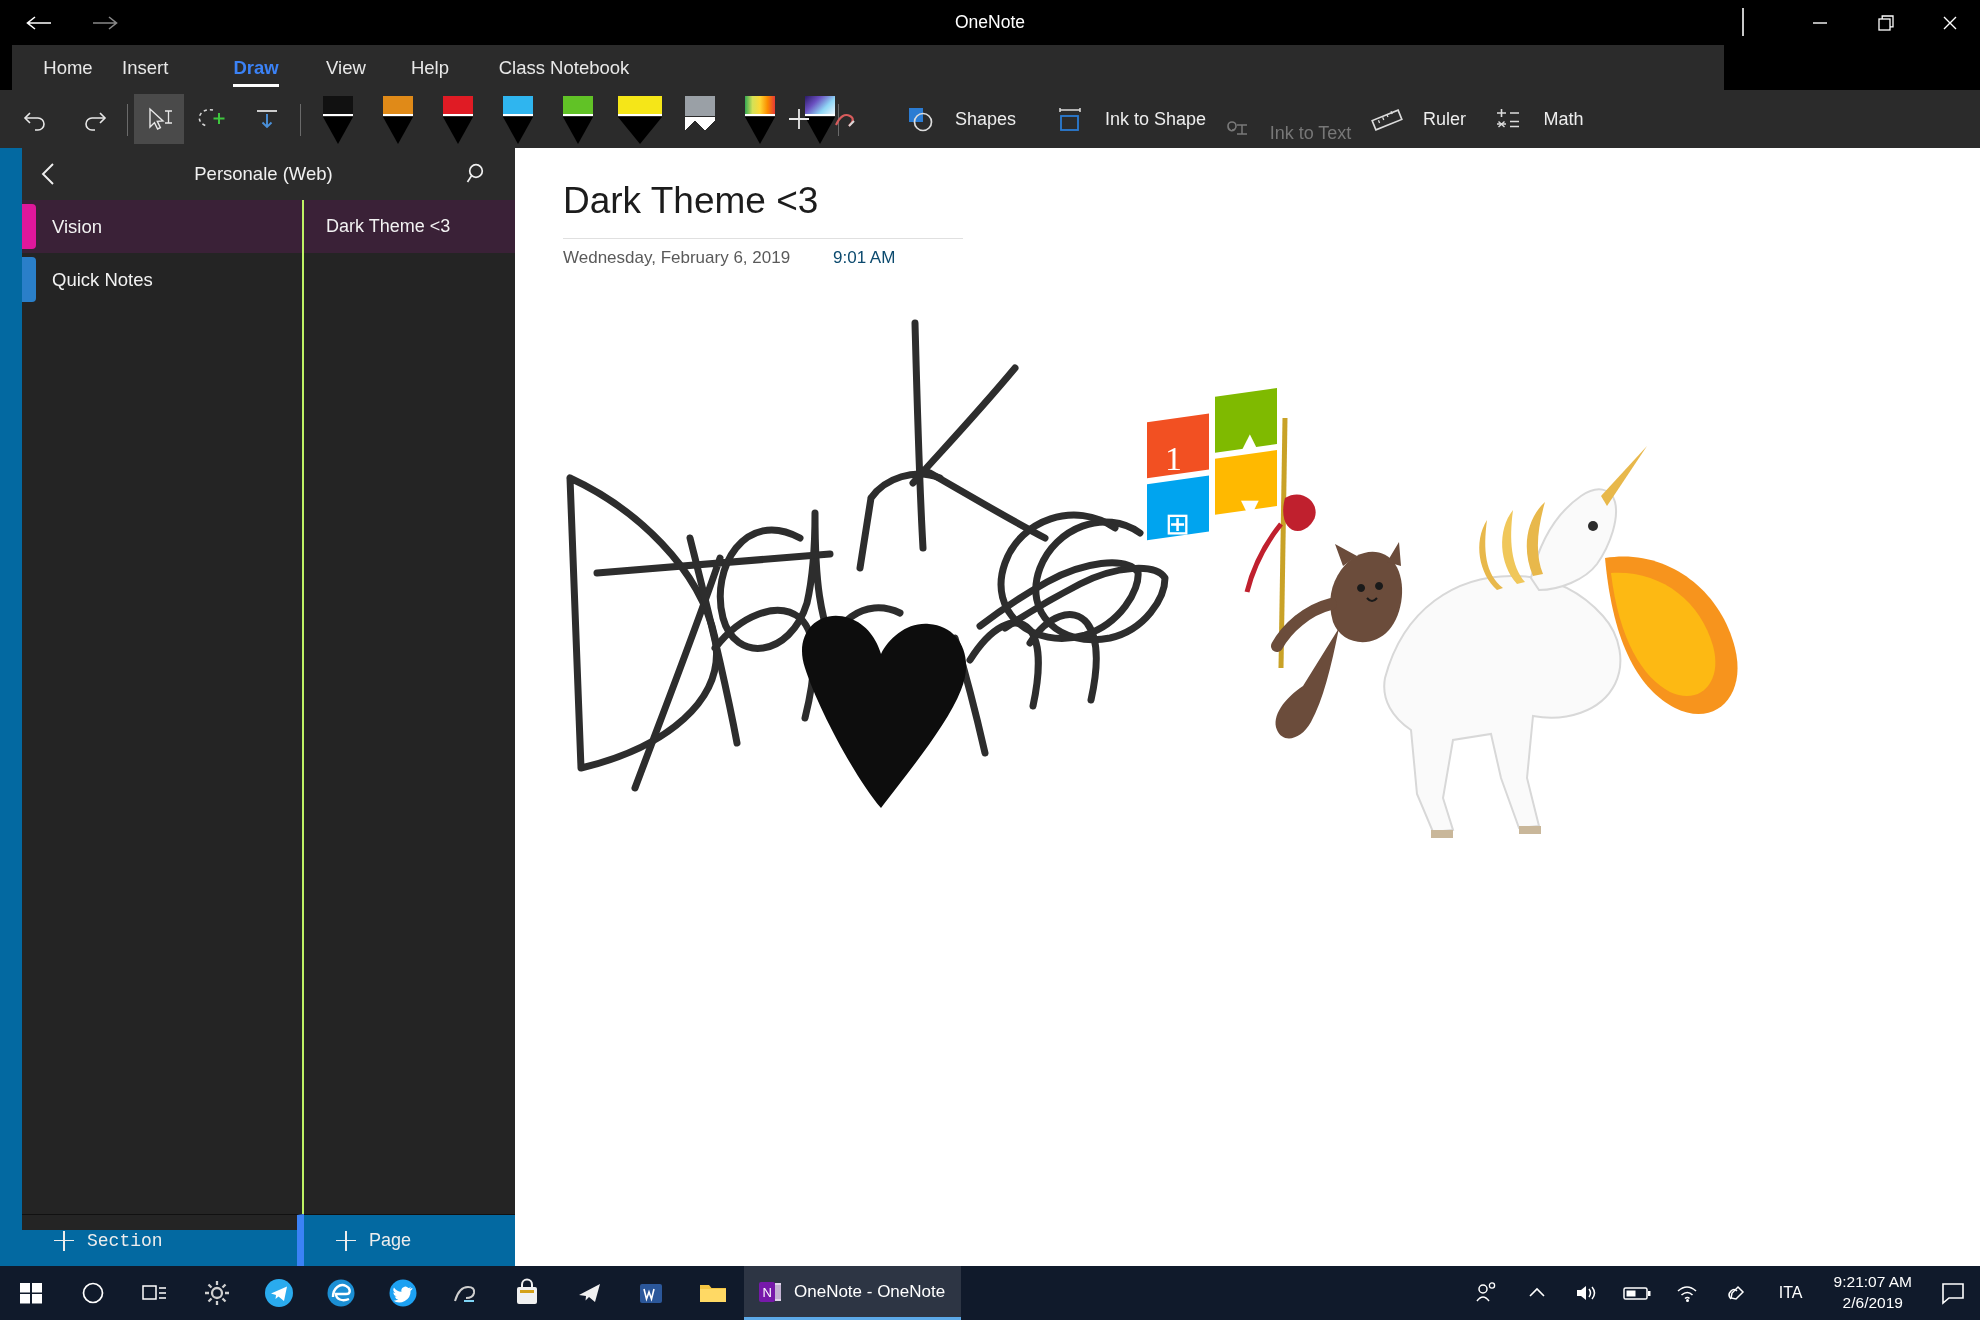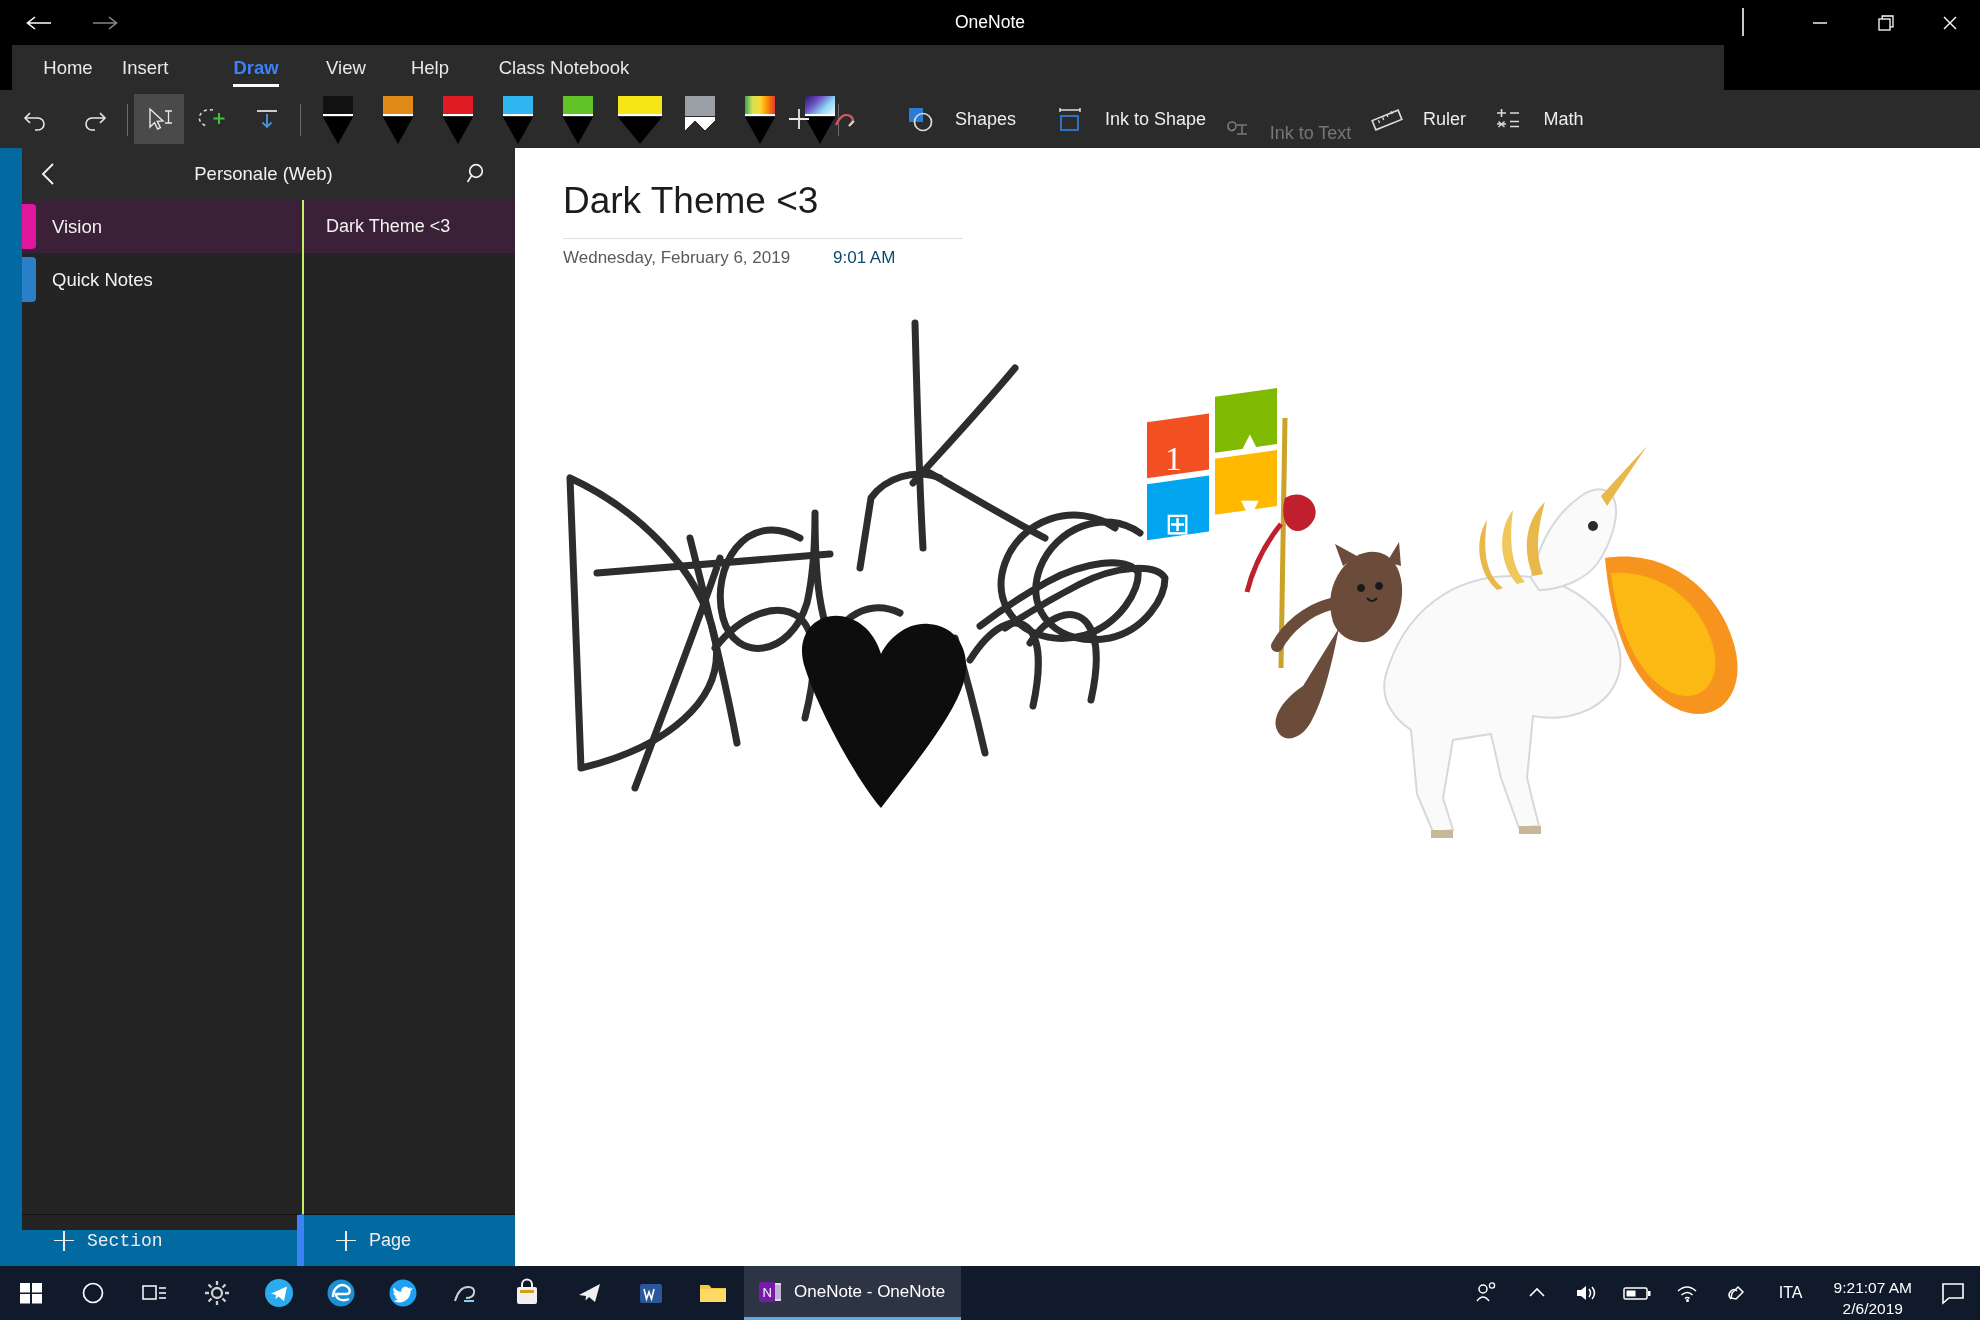--- a/index.html
+++ b/index.html
@@ -107,21 +107,21 @@
 
   
   .taskbar { position:absolute; left:0; bottom:0; width:1980px; height:54px;
              background:#101a2b; display:flex; align-items:center; }
   .tki { width:62px; height:54px; display:flex; align-items:center;
          justify-content:center; position:relative; }
   .tk-onenote { display:flex; align-items:center; gap:11px; height:54px;
                 padding:0 16px 0 13px; background:rgba(255,255,255,0.12);
                 border-bottom:3px solid #5ca9e8; color:#fff; font-size:17px;
                 white-space:nowrap; }
-  .tray { margin-left:auto; display:flex; align-items:flex-end; height:54px; }
+  .tray { margin-left:auto; display:flex; align-items:center; height:54px; }
   .tray-i { width:50px; height:54px; display:flex; align-items:center;
             justify-content:center; color:#fff; }
   .clock { color:#fff; font-size:15.5px; line-height:1.35; text-align:center;
            padding:0 14px; }
   .tk-start { width:62px; height:54px; display:flex; align-items:center;
               justify-content:center; }
 </style>
 </head>
 <body>
 

